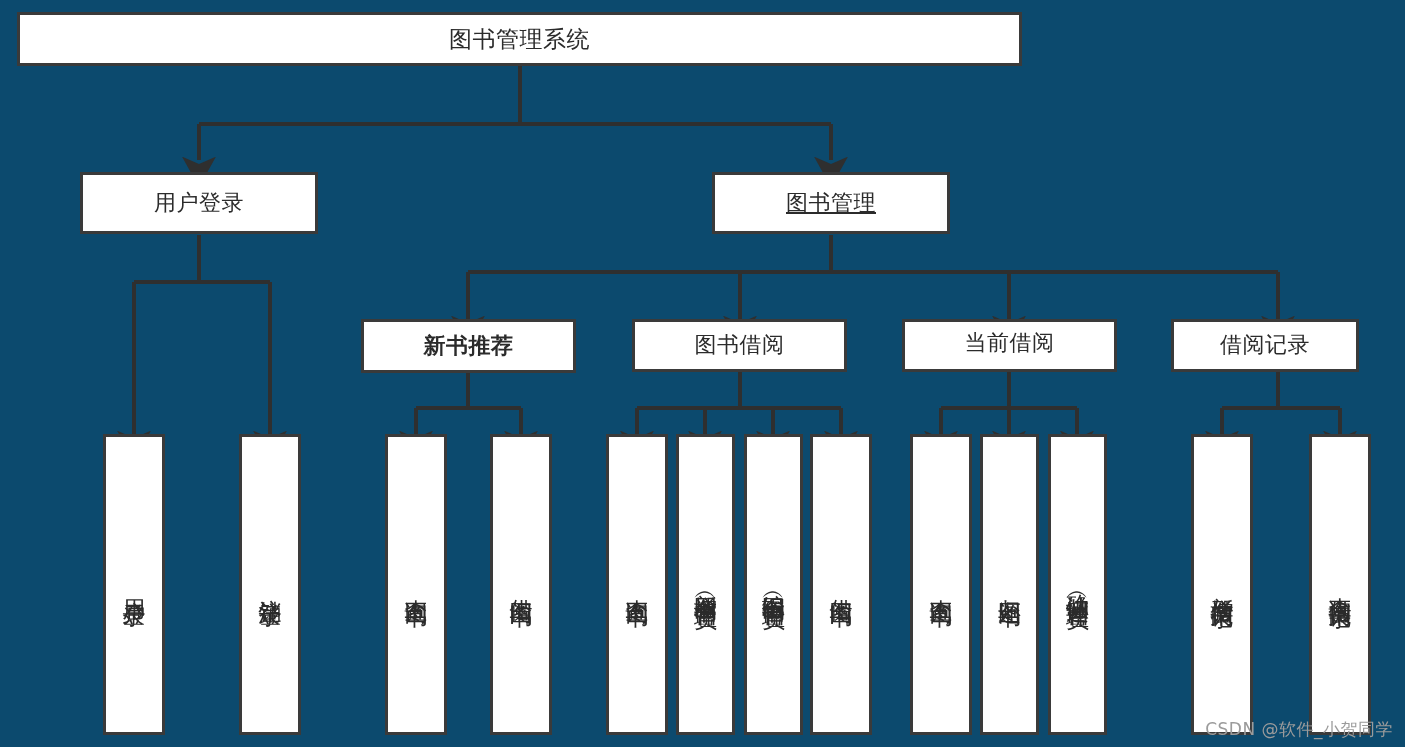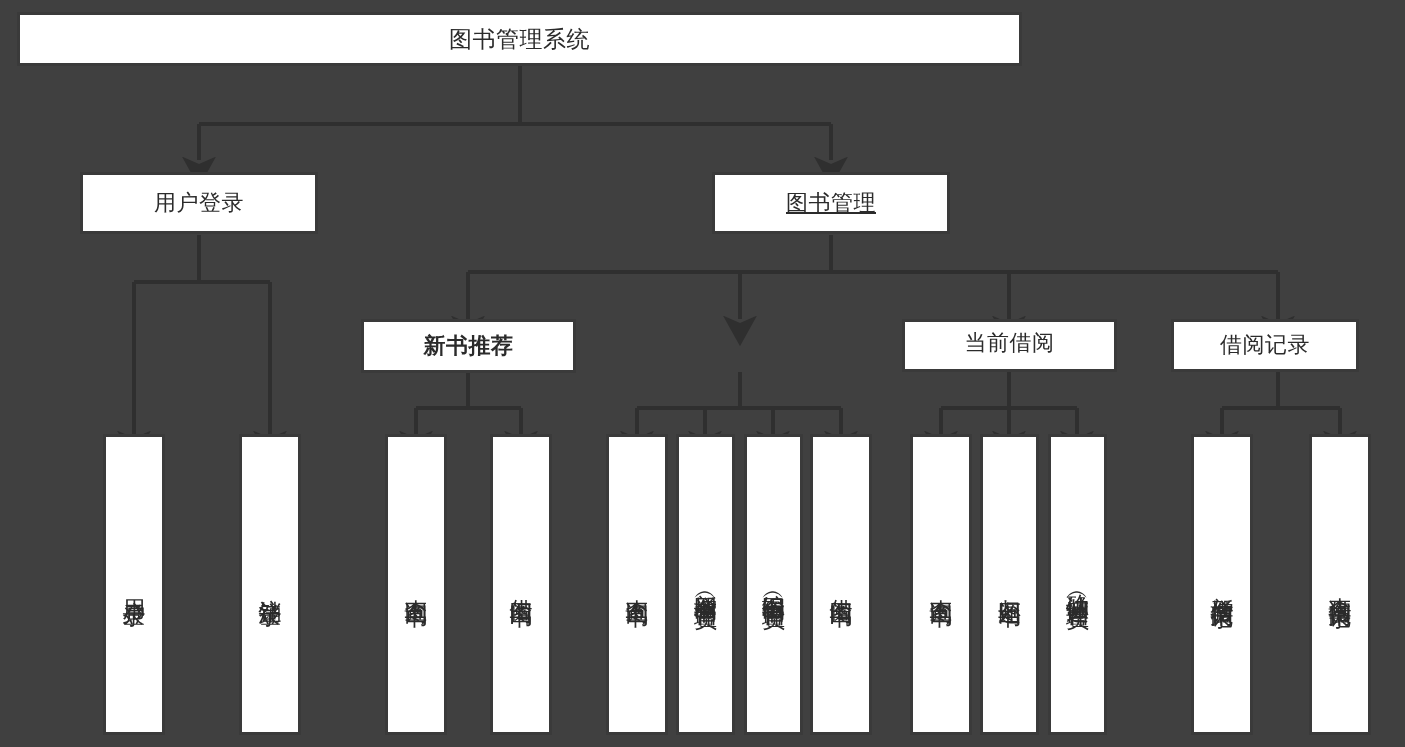--- a/index.html
+++ b/index.html
@@ -7,21 +7,21 @@
     padding: 0;
     background: #ffffff;
   }
   body {
     font-family: "DejaVu Sans", "Liberation Sans", sans-serif;
   }
   #canvas {
     position: relative;
     width: 1405px;
     height: 747px;
-    background: #404040;
+    background: #0c4a6e;
     overflow: hidden;
   }
   svg#wires {
     position: absolute;
     left: 0;
     top: 0;
     width: 1405px;
     height: 747px;
     pointer-events: none;
   }
@@ -135,20 +135,23 @@
   <div class="node horiz" style="left:80px; top:172px; width:238px; height:62px;">
     <span class="lbl">用户登录</span>
   </div>
   <div class="node horiz" style="left:712px; top:172px; width:238px; height:62px;text-decoration:underline;">
     <span class="lbl">图书管理</span>
   </div>
 
   <div class="node horiz" style="left:361px; top:319px; width:215px; height:54px;font-weight:bold;">
     <span class="lbl">新书推荐</span>
   </div>
+  <div class="node horiz" style="left:632px; top:319px; width:215px; height:53px;">
+    <span class="lbl">图书借阅</span>
+  </div>
   <div class="node horiz" style="left:902px; top:319px; width:215px; height:53px;font-family:Liberation Mono, monospace;">
     <span class="lbl">当前借阅</span>
   </div>
   <div class="node horiz" style="left:1171px; top:319px; width:188px; height:53px;">
     <span class="lbl">借阅记录</span>
   </div>
 
   <div class="node vert" style="left:103px; top:434px; width:62px; height:301px;">
     <span class="lbl">用户登录</span>
   </div>
@@ -186,14 +189,15 @@
     <span class="lbl">确认归还（管理员）</span>
   </div>
 
   <div class="node vert" style="left:1191px; top:434px; width:62px; height:301px;">
     <span class="lbl">新增借阅记录</span>
   </div>
   <div class="node vert" style="left:1309px; top:434px; width:62px; height:301px;">
     <span class="lbl">查询借阅记录</span>
   </div>
 
+  <div class="watermark">CSDN @软件_小贺同学</div>
 
 </div>
 
 </body></html>

